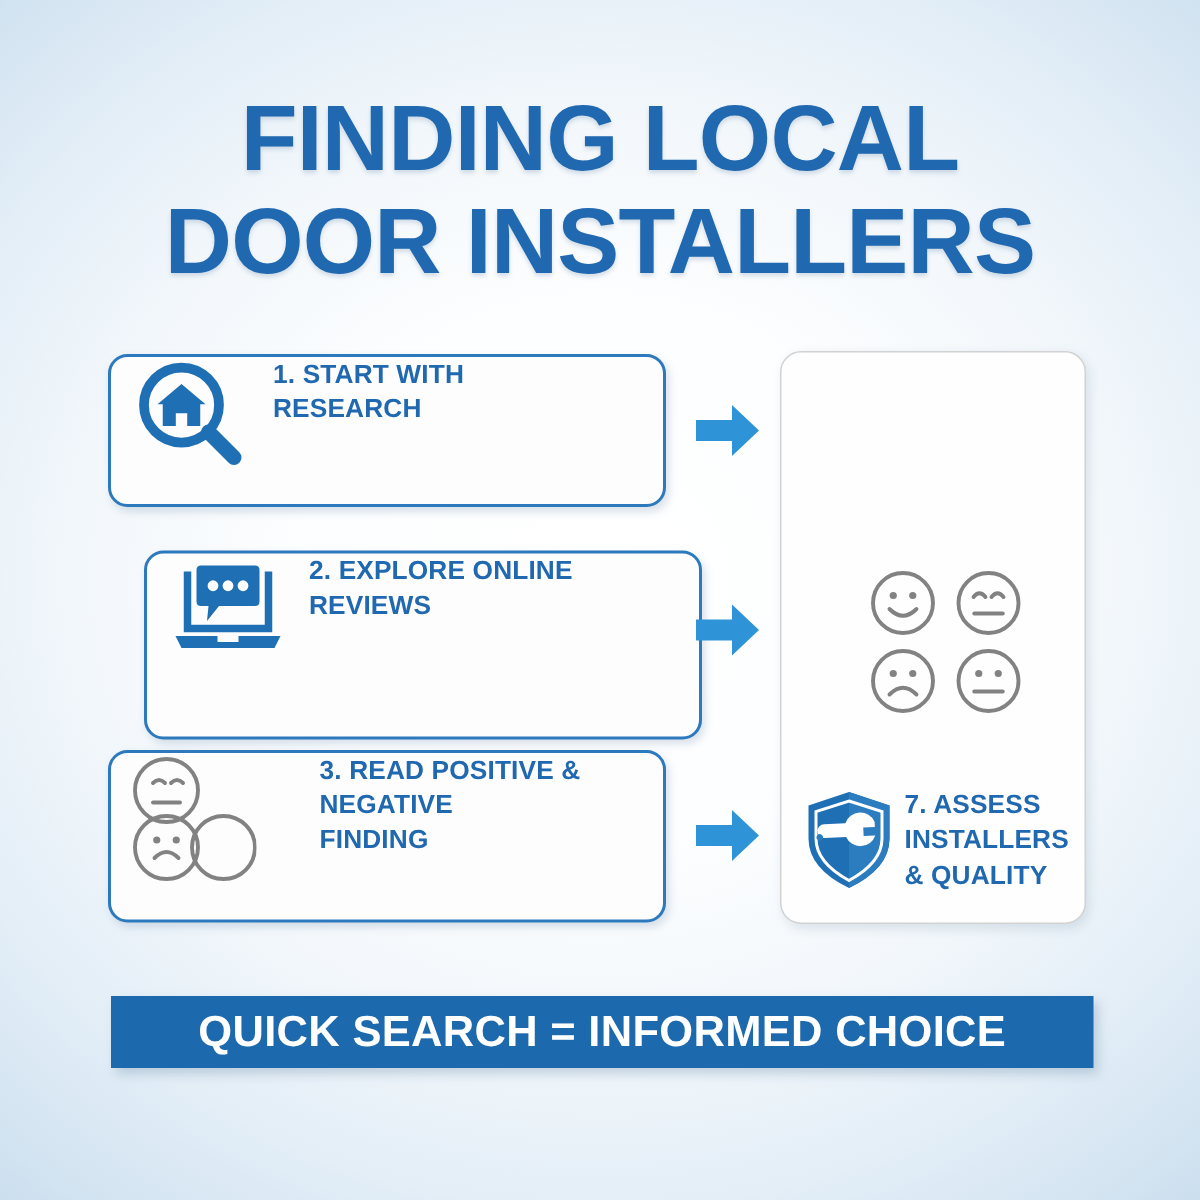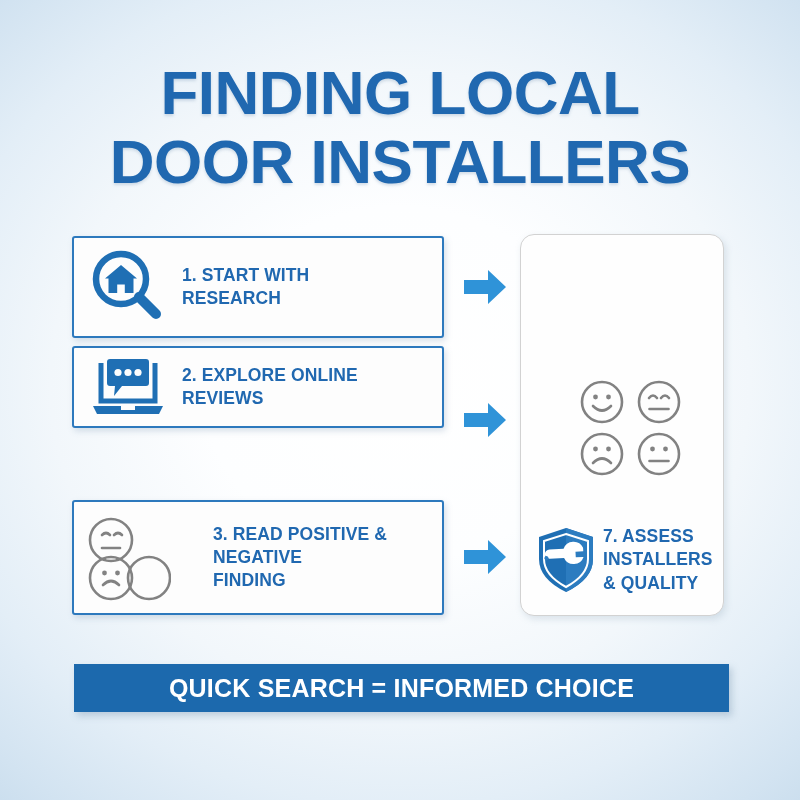--- a/index.html
+++ b/index.html
@@ -38,27 +38,27 @@
   }
   #title .line { display:block; white-space:nowrap; }
 
   
   .card {
     position:absolute;
     left:72px;
     width:372px;
     background:#fdfdfd;
     border:2px solid #2d79bd;
-    border-radius:3px;
+    border-radius:13px;
     display:flex;
-    align-items:center;
+    align-items:flex-start;
     box-shadow:2px 3px 6px rgba(110,140,170,0.26);
   }
   #card-1 { top:236px; height:102px; }
-  #card-2 { top:346px; height:82px; }
+  #card-2 { top:367px; height:126px;margin-left:24px; }
   #card-3 { top:500px; height:115px;gap:31px; }
 
   .card-icon {
     width:108px;
     flex:0 0 108px;
     display:flex; align-items:center; justify-content:center;
   }
   .card-label {
     color:#2068b0;
     font-size:17.5px;
@@ -105,21 +105,21 @@
   #banner {
     position:absolute;
     left:74px; top:664px;
     width:655px; height:48px;
     background:#1c69ad;
     display:flex; align-items:center; justify-content:center;
     box-shadow:3px 4px 7px rgba(110,140,170,0.35);
   }
   #banner-text {
     color:#ffffff;
-    font-size:25px;
+    font-size:29px;
     font-weight:bold;
     letter-spacing:0.2px;
     white-space:nowrap;
   }
 </style>
 </head>
 <body>
 
 <div id="canvas">
 

